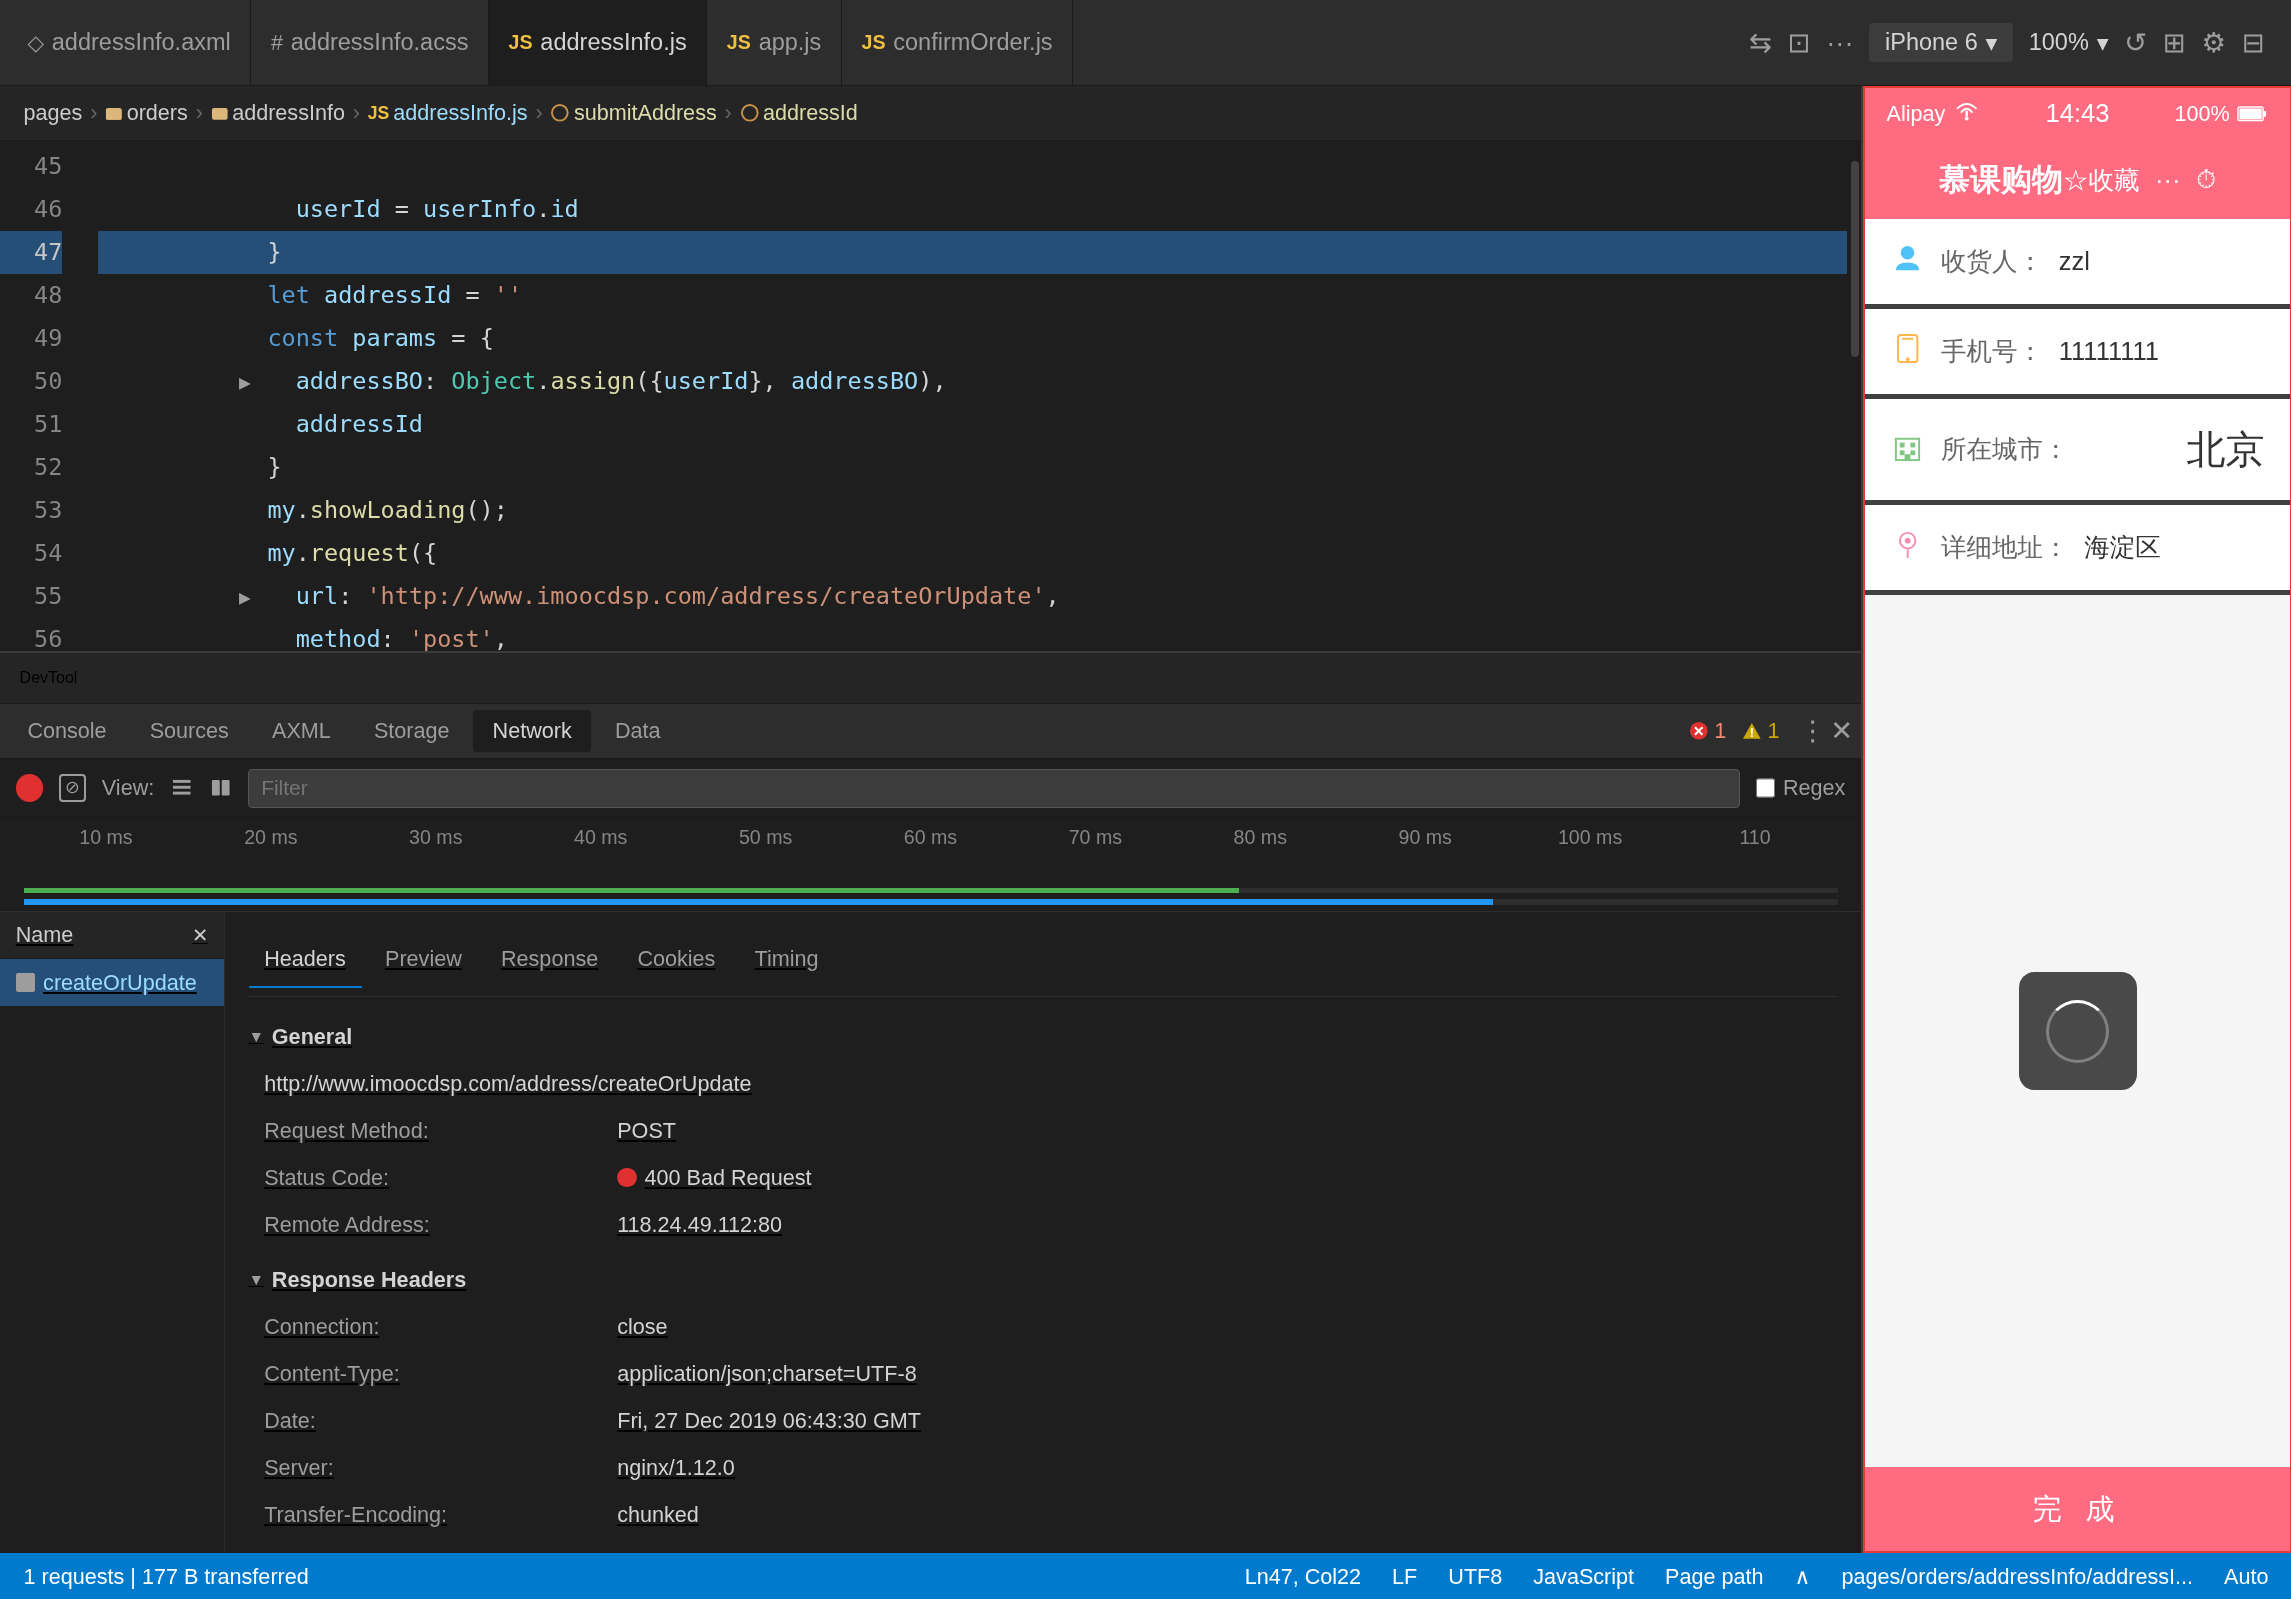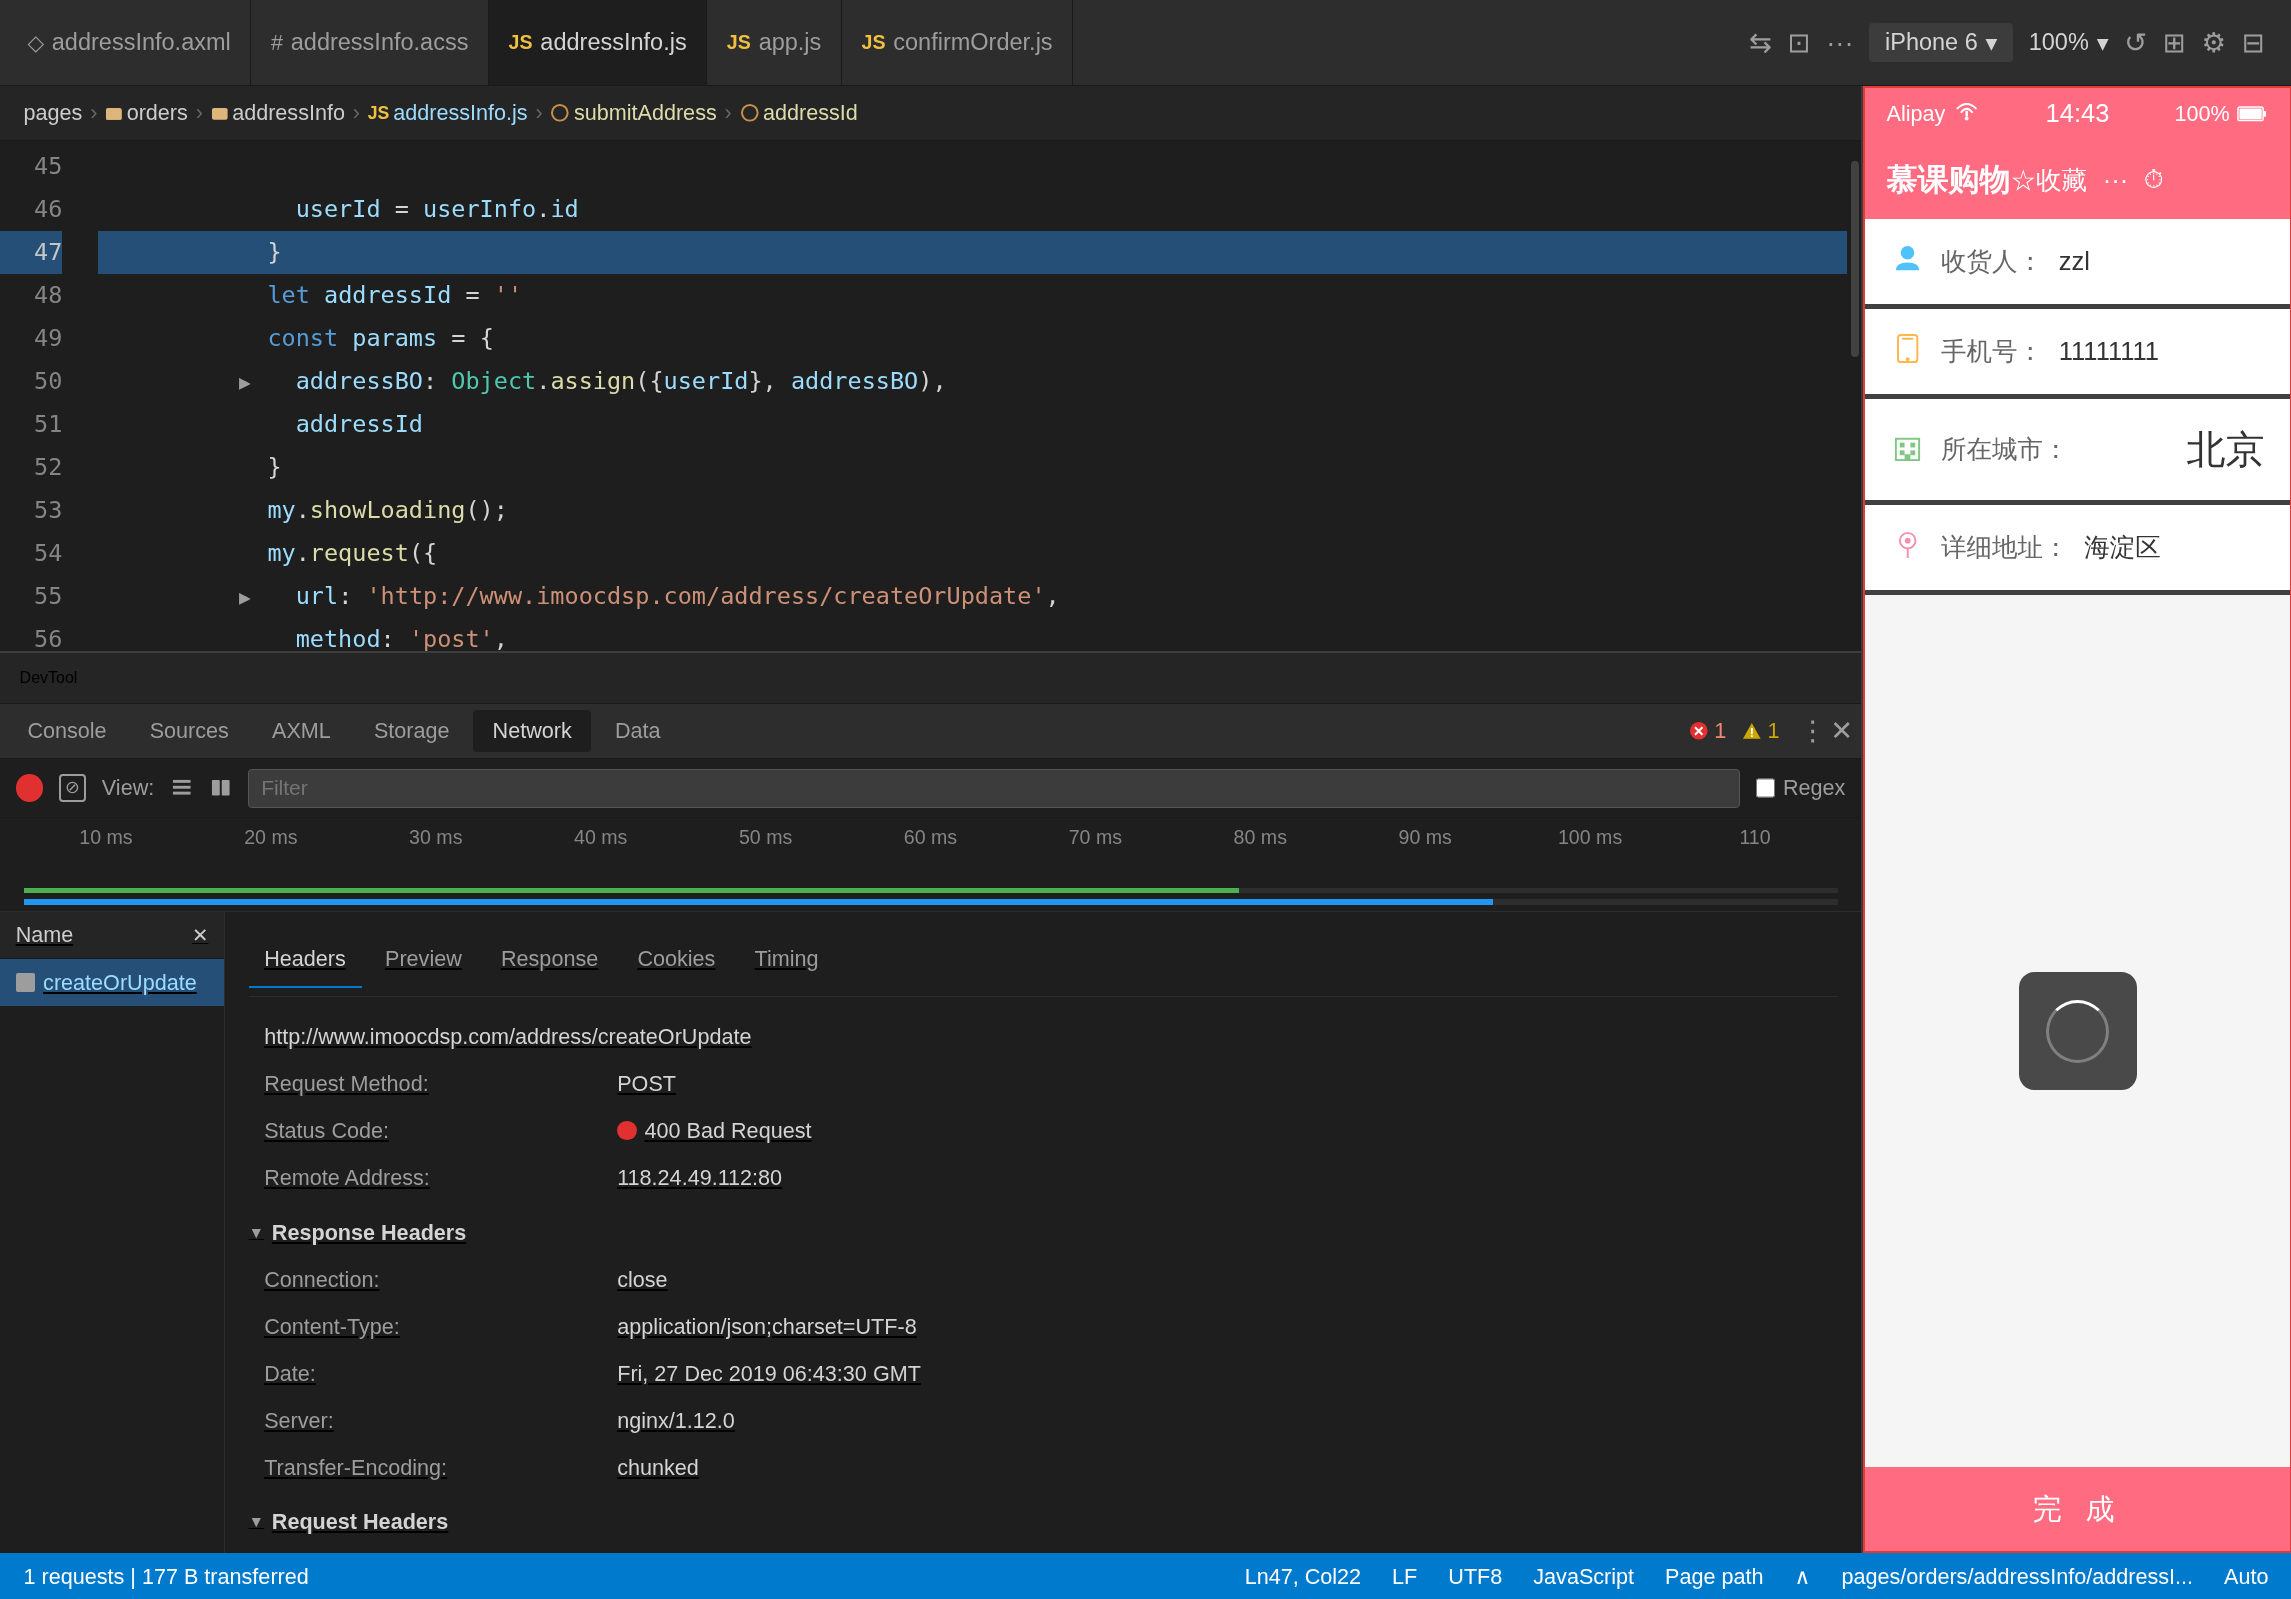--- a/index.html
+++ b/index.html
@@ -479,21 +479,21 @@
     .phone-status-right {
       display: flex;
       align-items: center;
       gap: 7.8px;
       font-size: 21.6px;
     }
 
     .phone-nav-bar {
       display: flex;
       align-items: center;
-      justify-content: flex-start;
+      justify-content: center;
       padding: 0 23.5px;
       height: 78px;
       background: #ff6b81;
       color: white;
       flex-shrink: 0;
     }
 
     .phone-nav-title {
       font-size: 31px;
       font-weight: 600;
@@ -872,20 +872,23 @@
         <div class="network-details">
 
           <div style="display:flex;gap:7.8px;margin-bottom:15.7px;border-bottom:1px solid #2d2d2d;padding-bottom:7.8px;">
             <span style="padding:3.9px 15.7px;font-size:21.6px;color:#d4d4d4;border-bottom:2px solid #007acc;cursor:pointer;">Headers</span>
             <span style="padding:3.9px 15.7px;font-size:21.6px;color:#9d9d9d;cursor:pointer;">Preview</span>
             <span style="padding:3.9px 15.7px;font-size:21.6px;color:#9d9d9d;cursor:pointer;">Response</span>
             <span style="padding:3.9px 15.7px;font-size:21.6px;color:#9d9d9d;cursor:pointer;">Cookies</span>
             <span style="padding:3.9px 15.7px;font-size:21.6px;color:#9d9d9d;cursor:pointer;">Timing</span>
           </div>
 
+          <div class="detail-section-header">
+            <span>General</span>
+          </div>
           <div class="detail-row">
             <span class="detail-value">http://www.imoocdsp.com/address/createOrUpdate</span>
           </div>
           <div class="detail-row">
             <span class="detail-key">Request Method:</span>
             <span class="detail-value">POST</span>
           </div>
           <div class="detail-row">
             <span class="detail-key">Status Code:</span>
             <span class="detail-value error">

